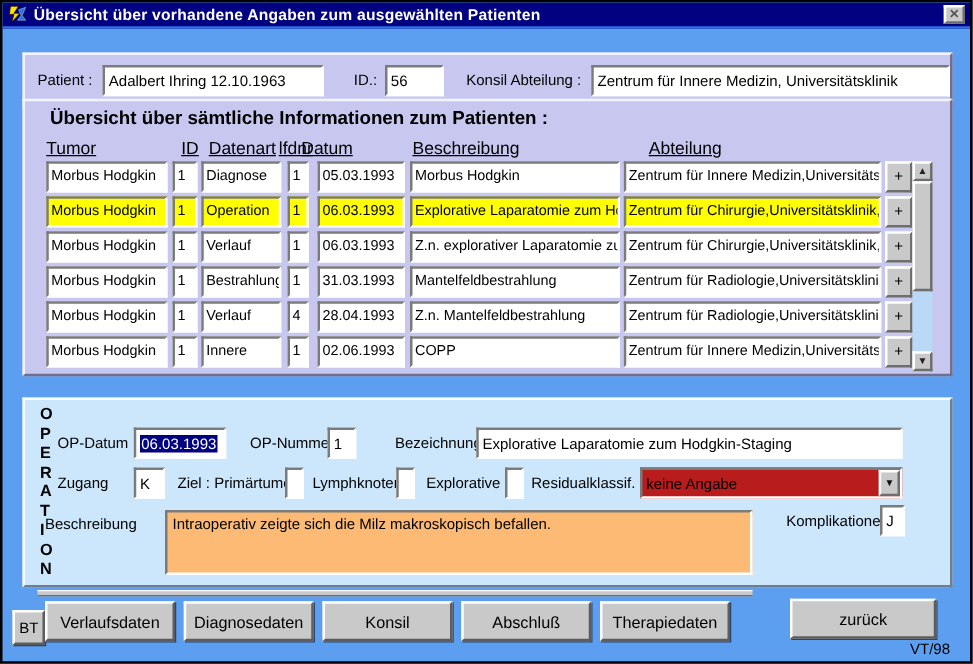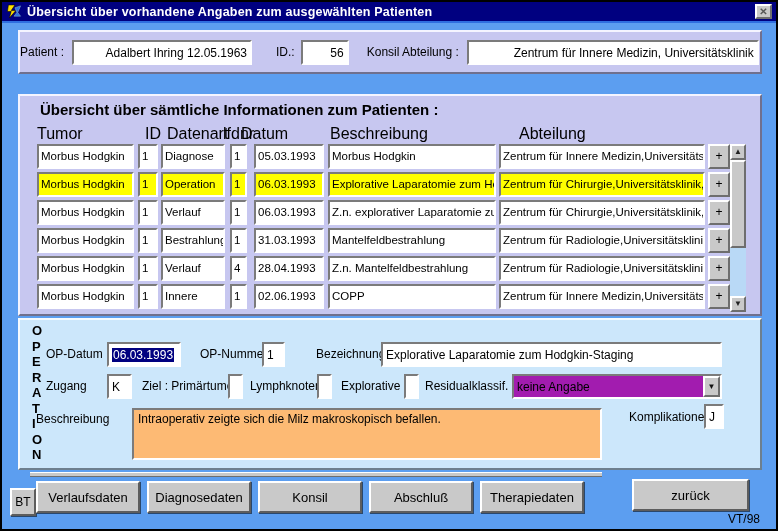--- a/index.html
+++ b/index.html
@@ -19,25 +19,25 @@
     font-size:10px;font-weight:bold;color:#555;display:flex;align-items:center;justify-content:center;line-height:1;}
   
   .panel{position:absolute;border:2px solid;border-color:#f4f4ff #70708e #70708e #f4f4ff;}
   .lav{background:#c7c7f0;}
   .lblue{background:#cce7fb;border-color:#f6fbff #6d7f8e #6d7f8e #f6fbff;}
   
   .field{background:#fff;border:2px solid;border-color:#7b7b7b #fff #fff #7b7b7b;
     height:25px;font-size:12px;padding:2px 3px;white-space:nowrap;overflow:hidden;line-height:18px;}
   .lbl{font-size:12px;white-space:nowrap;}
   
-  .pbar{left:16px;top:28px;width:744px;height:44px;display:flex;align-items:center;padding-left:0;text-align:right;}
-  
-  .opanel{left:16px;top:92px;width:744px;height:222px;}
+  .pbar{left:16px;top:40px;width:744px;height:44px;display:flex;align-items:center;padding-left:10px;}
+  
+  .opanel{left:16px;top:77px;width:744px;height:222px;}
   .otitle{position:absolute;left:20px;top:5px;font-size:15px;font-weight:bold;}
-  .colhead{position:absolute;top:29px;font-size:16px;}
+  .colhead{position:absolute;top:29px;font-size:14px;text-decoration:underline;}
   .rows{position:absolute;left:17px;top:48px;width:700px;height:168px;}
   .trow{position:absolute;left:0;width:100%;height:25px;}
   .cell{position:absolute;top:0;height:25px;background:#fff;border:2px solid;border-color:#7b7b7b #fff #fff #7b7b7b;
     font-size:11.5px;padding:2px 2px;white-space:nowrap;overflow:hidden;line-height:17px;}
   .trow.hl .cell{background:#ffff00;}
   .c0{left:0;width:97px}.c1{left:101px;width:20px}.c2{left:124px;width:64px}
   .c3{left:193px;width:17px}.c4{left:217px;width:70px}.c5{left:291px;width:168px}
   .c6{left:462px;width:206px}
   .plusbtn{position:absolute;left:671px;top:0;width:22px;height:25px;background:#c9c9c9;
     border:2px solid;border-color:#fff #6e6e6e #6e6e6e #fff;font-size:12px;text-align:center;line-height:20px;}
@@ -45,21 +45,21 @@
   .sbar{position:absolute;left:710px;top:48px;width:16px;height:168px;background:#b9d9f6;}
   .sbtn{position:absolute;left:0;width:16px;height:16px;background:#c9c9c9;border:2px solid;
     border-color:#fff #6e6e6e #6e6e6e #fff;font-size:8px;text-align:center;line-height:11px;color:#222;}
   .sthumb{position:absolute;left:0;top:16px;width:16px;height:88px;background:#c9c9c9;
     border:2px solid;border-color:#fff #6e6e6e #6e6e6e #fff;}
   
   .oppanel{left:16px;top:316px;width:744px;height:152px;}
   .vlabel{position:absolute;left:12px;top:3px;font-weight:bold;font-size:13px;line-height:15.5px;}
   .abs{position:absolute;}
   .selval{background:#000080;color:#fff;padding:0 1px;}
-  .dropdown{position:absolute;background:#a21caf;border:2px solid;border-color:#7b7b7b #fff #fff #7b7b7b;
+  .dropdown{position:absolute;background:#b91c1c;border:2px solid;border-color:#7b7b7b #fff #fff #7b7b7b;
     height:25px;font-size:12px;padding:2px 20px 2px 3px;white-space:nowrap;overflow:hidden;line-height:18px;}
   .droparrow{position:absolute;right:0;top:0;width:17px;height:21px;background:#c9c9c9;
     border:2px solid;border-color:#fff #6e6e6e #6e6e6e #fff;font-size:8px;text-align:center;line-height:17px;color:#111;}
   .bigtext{position:absolute;background:#fdba74;border:2px solid;border-color:#7b7b7b #fff #fff #7b7b7b;
     font-size:12px;padding:2px 4px;line-height:15px;overflow:hidden;}
   
   .sep{position:absolute;left:28px;top:470px;width:572px;height:5px;background:#c9c9c9;
     border-top:1px solid #fff;border-bottom:1px solid #6e6e6e;}
   .btn{background:#c9c9c9;border:2px solid;border-color:#fff #5d5d5d #5d5d5d #fff;
     box-shadow:1px 1px 0 rgba(0,0,0,.55);font-size:13px;font-family:"Liberation Sans",sans-serif;
@@ -80,21 +80,21 @@
       <rect x="0" y="0" width="16" height="16" fill="#000080"></rect>
       <polygon points="2,1 9,1 5,7 10,7 3,15 5,8 1,8" fill="#ffe000" stroke="#000" stroke-width="0.6"></polygon>
       <polygon points="9,4 15,2 12,9 15,13 8,13 11,9" fill="#2f6fe0" stroke="#9cc" stroke-width="0.5"></polygon>
     </svg>
     <span class="ttext">Übersicht über vorhandene Angaben zum ausgewählten Patienten</span>
     <div class="closebtn">✕</div>
   </div>
 
   <div class="panel lav pbar">
     <span class="lbl">Patient :</span>
-    <div class="field" style="width:180px;margin-left:8px;">Adalbert Ihring 12.05.1963</div>
+    <div class="field" style="width:180px;margin-left:8px;">Adalbert Ihring 12.10.1963</div>
     <span class="lbl" style="margin-left:24px;">ID.:</span>
     <div class="field" style="width:48px;margin-left:6px;">56</div>
     <span class="lbl" style="margin-left:18px;">Konsil Abteilung :</span>
     <div class="field" style="width:292px;margin-left:8px;">Zentrum für Innere Medizin, Universitätsklinik</div>
   </div>
 
   <div class="panel lav opanel">
     <div class="otitle">Übersicht über sämtliche Informationen zum Patienten :</div>
     <span class="colhead" style="left:17px">Tumor</span>
     <span class="colhead" style="left:125px">ID</span>

